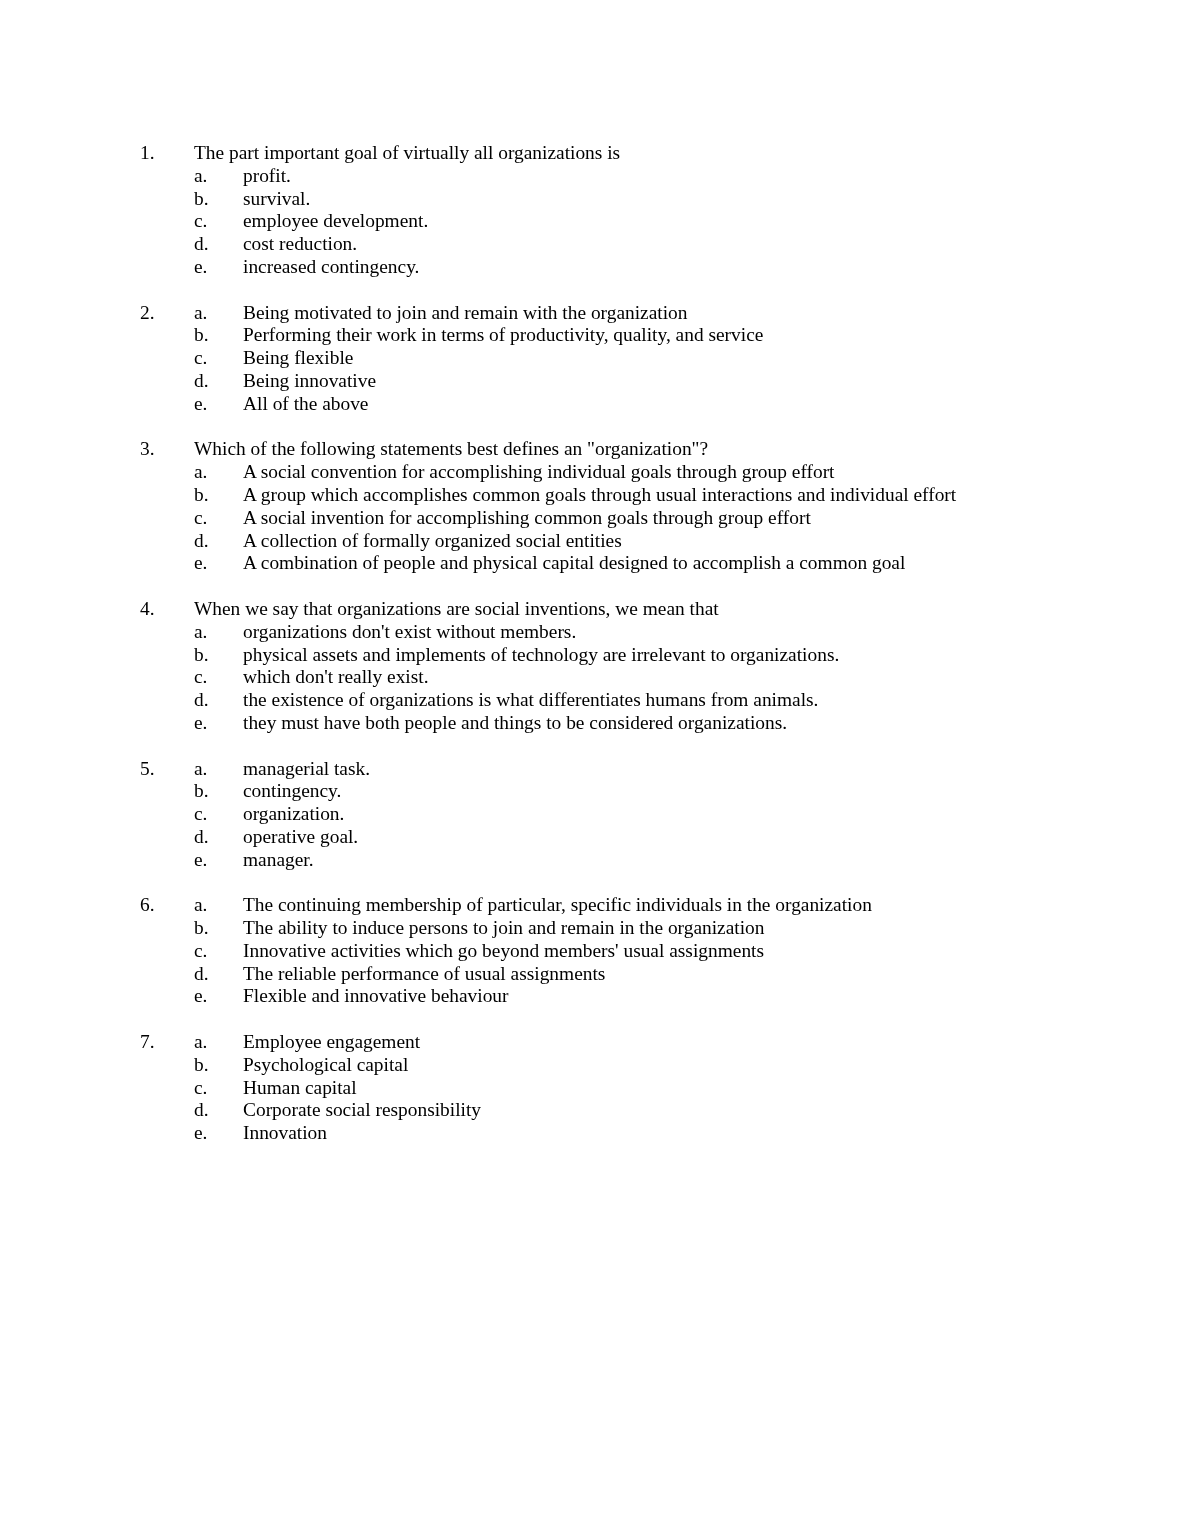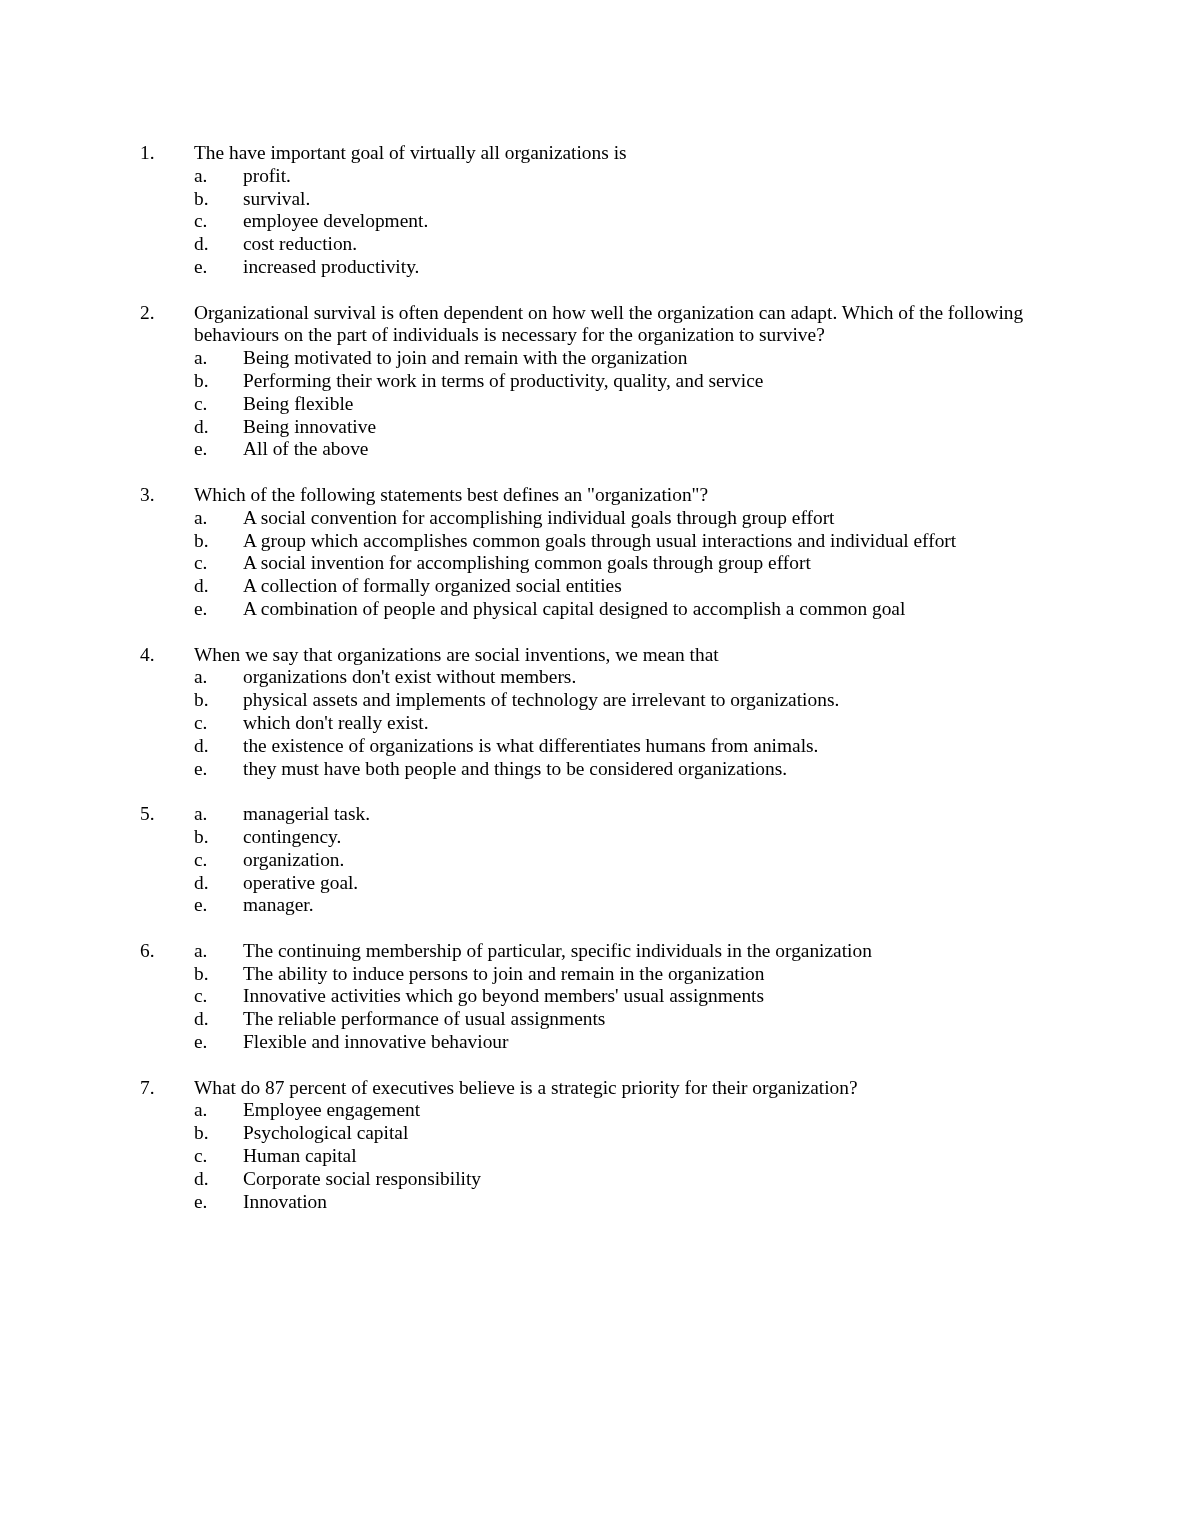--- a/index.html
+++ b/index.html
@@ -42,21 +42,21 @@
     flex: 1;
   }
 </style>
 </head>
 <body style="background: rgb(255, 255, 255); color: rgb(0, 0, 0);">
 
 <div class="doc">
   <div class="question">
     <div class="qnum">1.</div>
     <div class="qbody">
-      <div class="qtext">The have important goal of virtually all organizations is</div>
+      <div class="qtext">The part important goal of virtually all organizations is</div>
       <div class="options">
   <div class="option">
     <div class="olet">a.</div>
     <div class="otext">profit.</div>
   </div>
 
   <div class="option">
     <div class="olet">b.</div>
     <div class="otext">survival.</div>
   </div>
@@ -66,30 +66,29 @@
     <div class="otext">employee development.</div>
   </div>
 
   <div class="option">
     <div class="olet">d.</div>
     <div class="otext">cost reduction.</div>
   </div>
 
   <div class="option">
     <div class="olet">e.</div>
-    <div class="otext">increased productivity.</div>
+    <div class="otext">increased contingency.</div>
   </div>
 </div>
     </div>
   </div>
 
   <div class="question">
     <div class="qnum">2.</div>
     <div class="qbody">
-      <div class="qtext">Organizational survival is often dependent on how well the organization can adapt. Which of the following behaviours on the part of individuals is necessary for the organization to survive?</div>
       <div class="options">
   <div class="option">
     <div class="olet">a.</div>
     <div class="otext">Being motivated to join and remain with the organization</div>
   </div>
 
   <div class="option">
     <div class="olet">b.</div>
     <div class="otext">Performing their work in terms of productivity, quality, and service</div>
   </div>
@@ -238,21 +237,20 @@
     <div class="olet">e.</div>
     <div class="otext">Flexible and innovative behaviour</div>
   </div>
 </div>
     </div>
   </div>
 
   <div class="question">
     <div class="qnum">7.</div>
     <div class="qbody">
-      <div class="qtext">What do 87 percent of executives believe is a strategic priority for their organization?</div>
       <div class="options">
   <div class="option">
     <div class="olet">a.</div>
     <div class="otext">Employee engagement</div>
   </div>
 
   <div class="option">
     <div class="olet">b.</div>
     <div class="otext">Psychological capital</div>
   </div>

